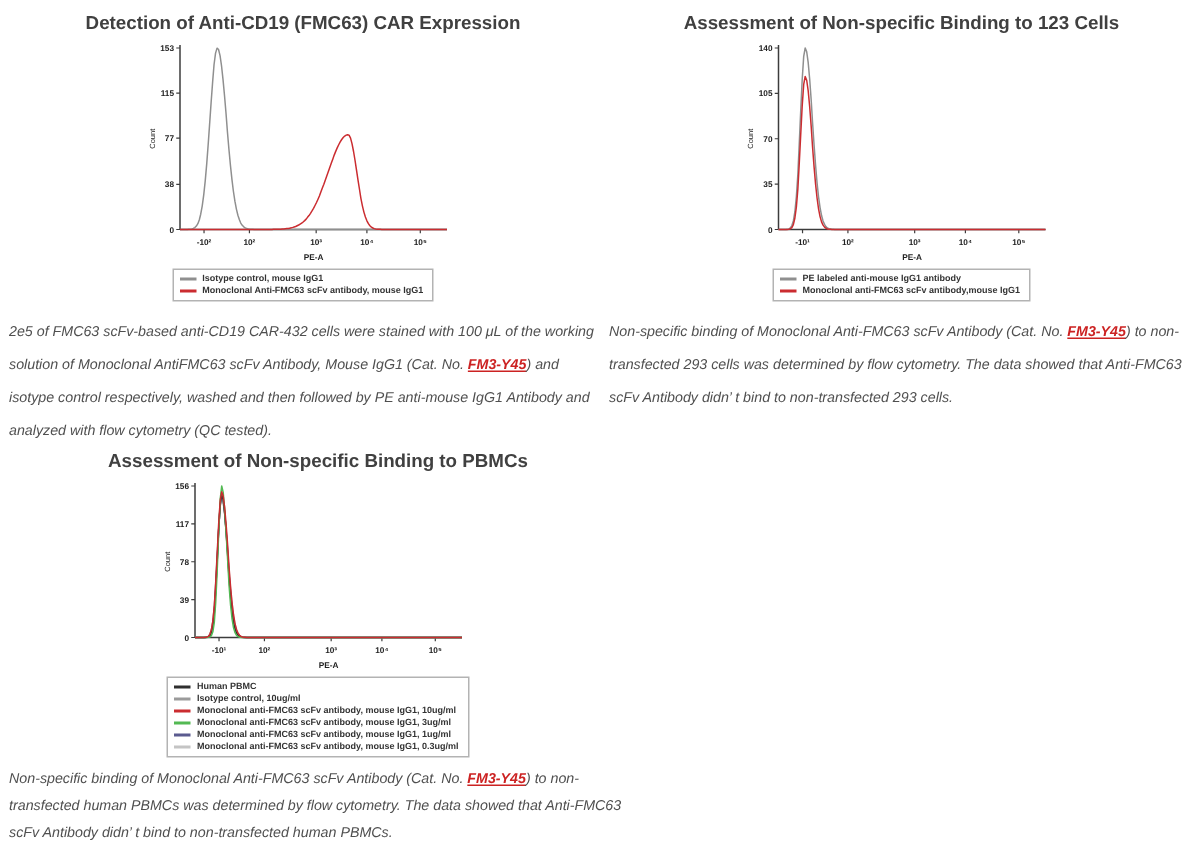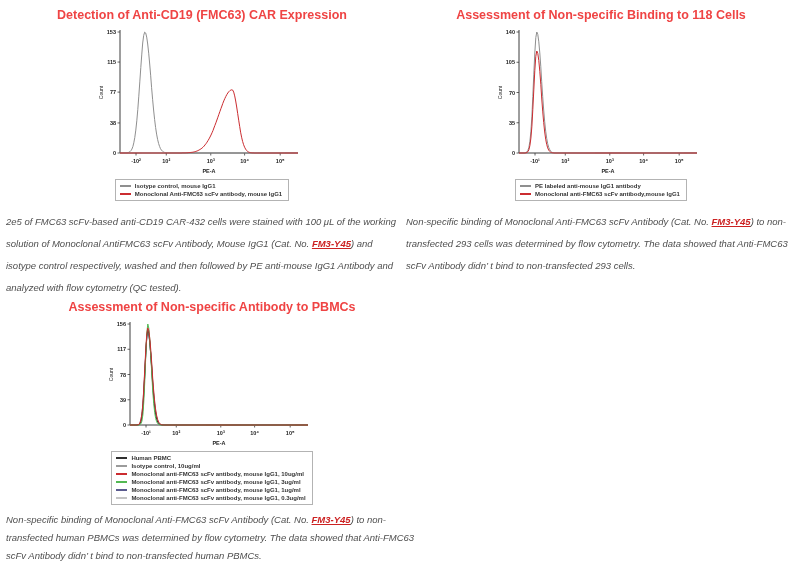--- a/index.html
+++ b/index.html
@@ -2,21 +2,21 @@
 <html><head>
 <meta charset="utf-8">
 <style>
   html,body{margin:0;padding:0;background:#fff;}
   .page{position:relative;width:800px;height:566px;background:#ffffff;overflow:hidden;
         font-family:"Liberation Sans",sans-serif;}
   .figure{position:absolute;}
   .fig1{left:6px;top:8px;width:392px;}
   .fig2{left:406px;top:8px;width:390px;}
   .fig3{left:6px;top:300px;width:412px;}
-  .fig-title{font-size:12.5px;font-weight:bold;color:#ef4444;text-align:center;margin:0 0 5px 0;}
+  .fig-title{font-size:12.5px;font-weight:bold;color:#404040;text-align:center;margin:0 0 5px 0;}
   .chart-wrap{display:flex;justify-content:center;}
   svg.chart{display:block;}
   .legend{border:1px solid #b3b3b3;background:#fff;margin:2px auto 0;width:fit-content;
           padding:2px 6px 2px 4px;}
   .legend-row{display:flex;align-items:center;gap:4px;line-height:8px;white-space:nowrap;}
   .legend-swatch{display:inline-block;width:11px;height:2px;flex:0 0 11px;}
   .legend-label{font-size:6px;font-weight:bold;color:#333;}
   .caption{font-style:italic;font-size:9.5px;color:#4f4f4f;line-height:22px;margin:10px 0 0 0;
            text-align:left;}
   .fig3 .caption{line-height:18px;margin-top:6px;}
@@ -66,21 +66,21 @@
         </div>
         <div class="legend-row">
           <span class="legend-swatch" style="background: rgb(203, 44, 48);"></span>
           <span class="legend-label">Monoclonal Anti-FMC63 scFv antibody, mouse IgG1</span>
         </div>
       </div>
     <p class="caption"><span>2e5 of FMC63 scFv-based anti-CD19 CAR-432 cells were stained with 100 μL of the working solution of Monoclonal AntiFMC63 scFv Antibody, Mouse IgG1 (Cat. No. </span><a class="link">FM3-Y45</a><span>) and isotype control respectively, washed and then followed by PE anti-mouse IgG1 Antibody and analyzed with flow cytometry (QC tested).</span></p>
   </div>
 
   <div class="figure fig2">
-    <h3 class="fig-title">Assessment of Non-specific Binding to 118 Cells</h3>
+    <h3 class="fig-title">Assessment of Non-specific Binding to 123 Cells</h3>
     <div class="chart-wrap">
       <svg class="chart" width="212" height="150" viewBox="0 0 212 150">
           <line x1="24" y1="126" x2="202" y2="126" stroke="#3c3c3c" stroke-width="1"></line>
           <line x1="24" y1="3" x2="24" y2="126" stroke="#3c3c3c" stroke-width="1"></line>
           <line x1="21.5" y1="126" x2="24" y2="126" stroke="#3c3c3c" stroke-width="0.8"></line>
           <text x="20" y="128" text-anchor="end" font-size="5.5" font-weight="bold" fill="#222">0</text>
           <line x1="21.5" y1="95.75" x2="24" y2="95.75" stroke="#3c3c3c" stroke-width="0.8"></line>
           <text x="20" y="97.75" text-anchor="end" font-size="5.5" font-weight="bold" fill="#222">35</text>
           <line x1="21.5" y1="65.5" x2="24" y2="65.5" stroke="#3c3c3c" stroke-width="0.8"></line>
           <text x="20" y="67.5" text-anchor="end" font-size="5.5" font-weight="bold" fill="#222">70</text>
@@ -111,21 +111,21 @@
         </div>
         <div class="legend-row">
           <span class="legend-swatch" style="background: rgb(203, 44, 48);"></span>
           <span class="legend-label">Monoclonal anti-FMC63 scFv antibody,mouse IgG1</span>
         </div>
       </div>
     <p class="caption"><span>Non-specific binding of Monoclonal Anti-FMC63 scFv Antibody (Cat. No. </span><a class="link">FM3-Y45</a><span>) to non-transfected 293 cells was determined by flow cytometry. The data showed that Anti-FMC63 scFv Antibody didn’ t bind to non-transfected 293 cells.</span></p>
   </div>
 
   <div class="figure fig3">
-    <h3 class="fig-title">Assessment of Non-specific Antibody to PBMCs</h3>
+    <h3 class="fig-title">Assessment of Non-specific Binding to PBMCs</h3>
     <div class="chart-wrap">
       <svg class="chart" width="212" height="130" viewBox="0 0 212 130">
           <line x1="24" y1="106" x2="202" y2="106" stroke="#3c3c3c" stroke-width="1"></line>
           <line x1="24" y1="3" x2="24" y2="106" stroke="#3c3c3c" stroke-width="1"></line>
           <line x1="21.5" y1="106" x2="24" y2="106" stroke="#3c3c3c" stroke-width="0.8"></line>
           <text x="20" y="108" text-anchor="end" font-size="5.5" font-weight="bold" fill="#222">0</text>
           <line x1="21.5" y1="80.75" x2="24" y2="80.75" stroke="#3c3c3c" stroke-width="0.8"></line>
           <text x="20" y="82.75" text-anchor="end" font-size="5.5" font-weight="bold" fill="#222">39</text>
           <line x1="21.5" y1="55.5" x2="24" y2="55.5" stroke="#3c3c3c" stroke-width="0.8"></line>
           <text x="20" y="57.5" text-anchor="end" font-size="5.5" font-weight="bold" fill="#222">78</text>

